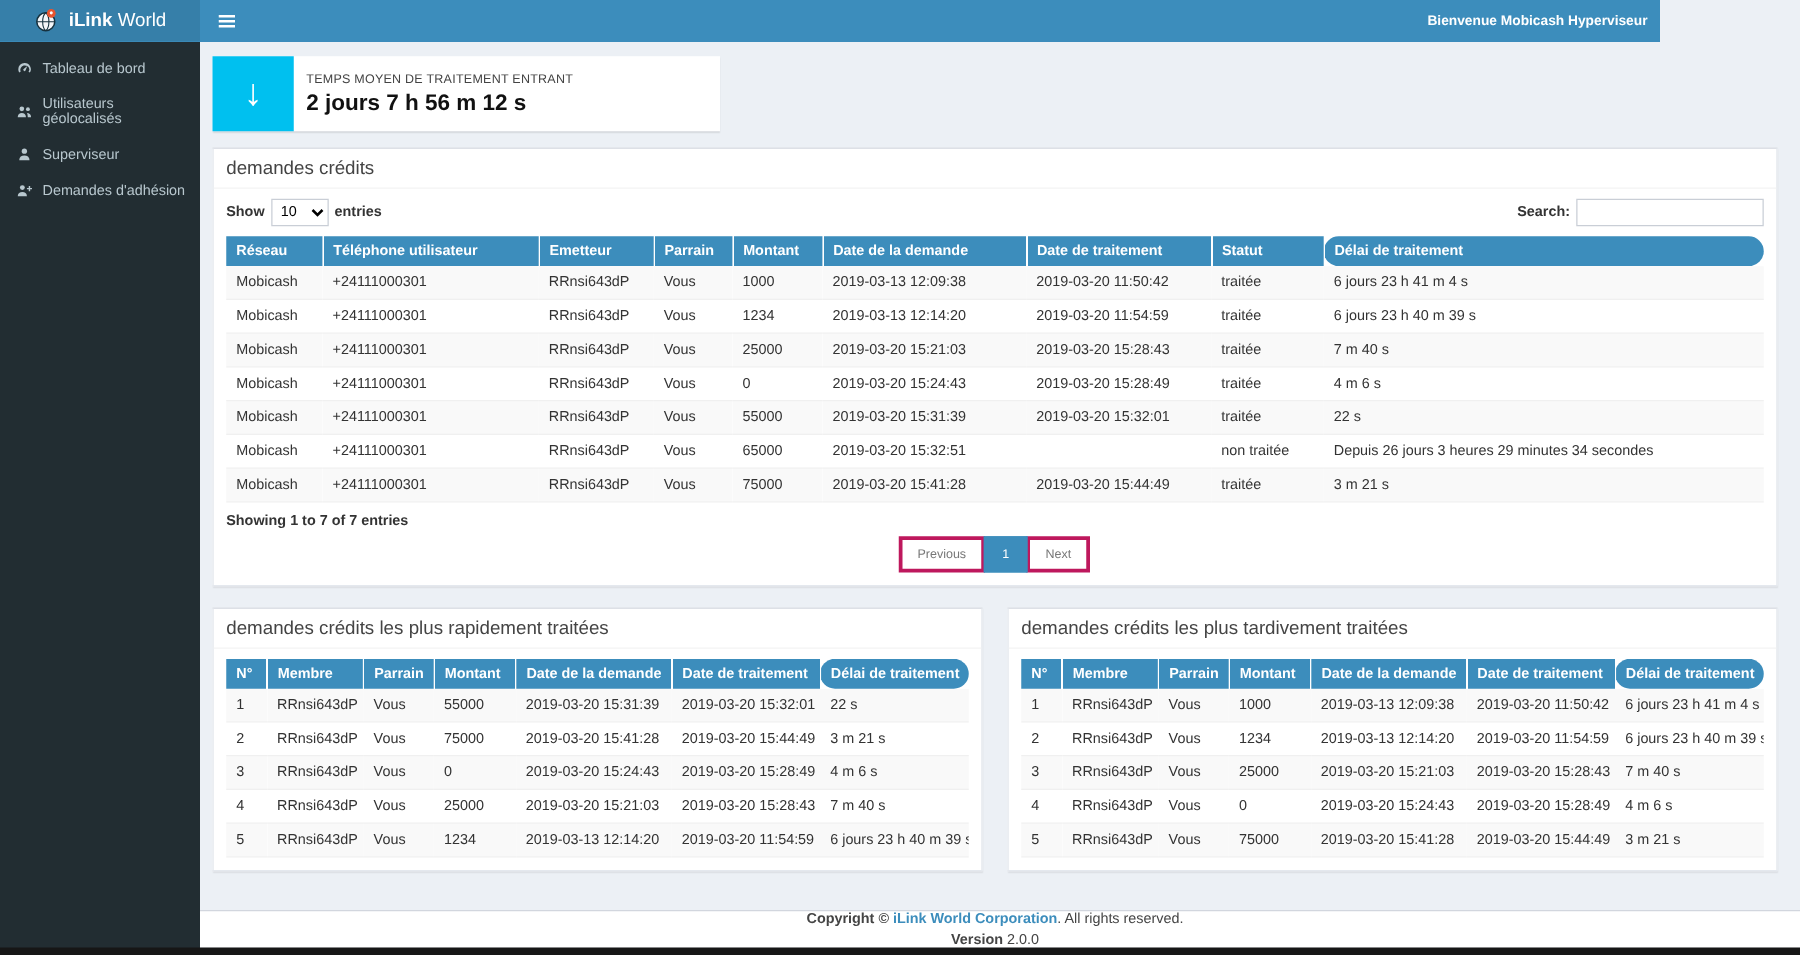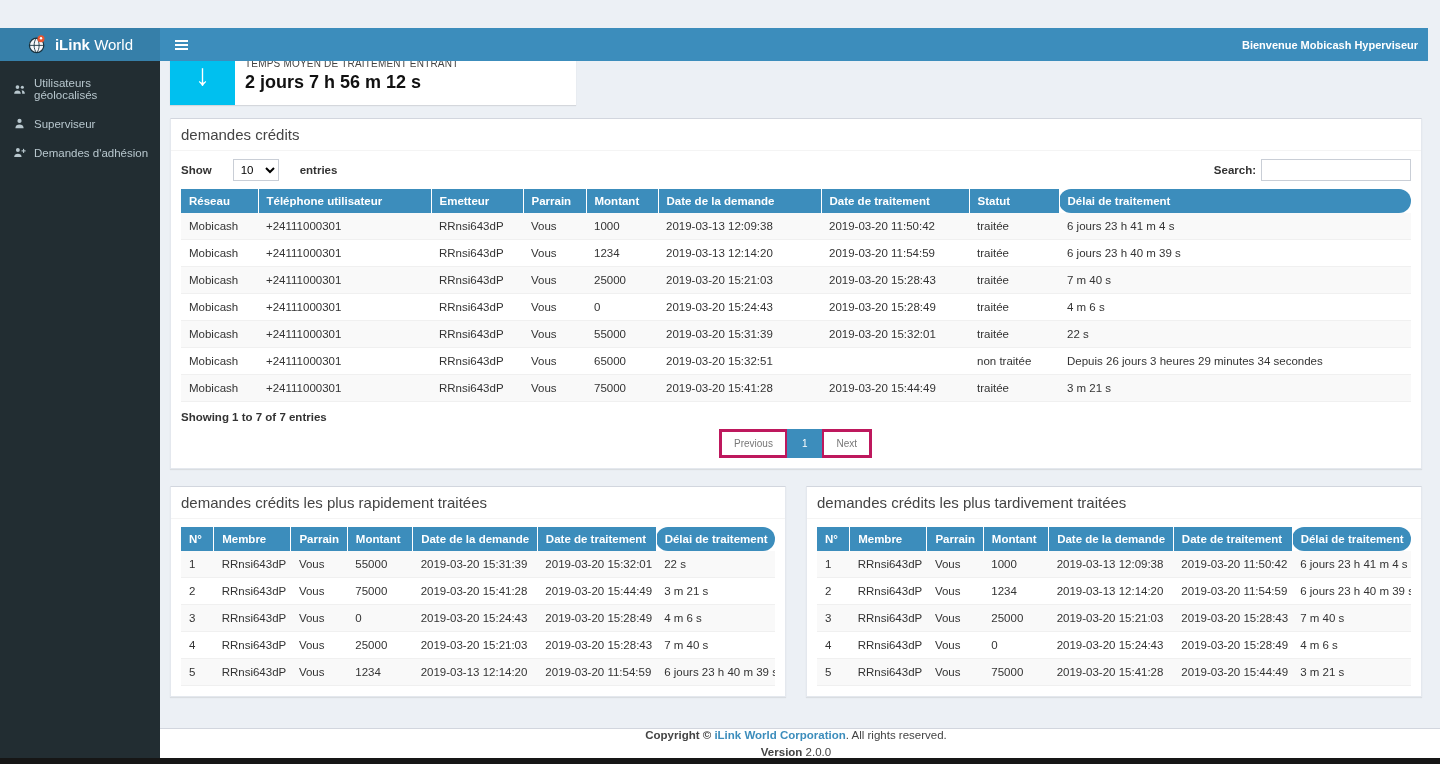--- a/index.html
+++ b/index.html
@@ -4,21 +4,21 @@
 <style>
   * { margin:0; padding:0; box-sizing:border-box; }
   html, body { width:1440px; height:764px; }
   body {
     font-family:"Liberation Sans","DejaVu Sans",sans-serif;
     font-size:12px; color:#333; background:#ecf0f5; overflow:hidden;
   }
   a { text-decoration:none; }
 
   
-  .main-header { position:fixed; top:0; left:0; width:1428px; height:33px; display:flex; z-index:30;margin-top:28px; }
+  .main-header { position:fixed; top:0; left:0; width:1328px; height:33px; display:flex; z-index:30; }
   .logo { width:160px; background:#367fa9; color:#fff; display:flex; align-items:center; justify-content:center; gap:7px; font-size:15px; }
   .logo .logo-text b { font-weight:bold; }
   .navbar { flex:1; background:#3c8dbc; display:flex; align-items:center; }
   .sidebar-toggle { color:#fff; padding:0 15px; height:100%; display:flex; flex-direction:column; justify-content:center; gap:2px; cursor:pointer; }
   .sidebar-toggle span { display:block; width:13px; height:2px; background:#fff; }
   .navbar-right { margin-left:auto; color:#fff; font-size:11px; font-weight:bold; padding-right:10px; }
 
   
   .sidebar { position:fixed; top:33px; left:0; bottom:0; width:160px; background:#222d32; z-index:20; padding-top:7px; }
   .sidebar-item { display:flex; align-items:center; gap:8px; padding:8px 9px; color:#b8c7ce; font-size:11.5px; cursor:pointer; border-left:3px solid transparent; }
@@ -33,21 +33,21 @@
   .info-box-content { padding:6px 10px; display:flex; flex-direction:column; justify-content:center; }
   .info-box-text { font-size:10px; color:#444; letter-spacing:0.2px; }
   .info-box-number { font-size:18px; font-weight:bold; color:#111; margin-top:3px; }
 
   .box { background:#fff; border:1px solid #e4e8ee; border-top-color:#d2d6de; box-shadow:0 1px 1px rgba(0,0,0,0.08); }
   .box-main { margin-bottom:17px; }
   .box-header { padding:7px 10px; font-size:15px; color:#444; border-bottom:1px solid #f4f4f4; }
   .box-body { padding:8px 10px 10px 10px; }
 
   .dt-controls { display:flex; justify-content:space-between; align-items:center; margin-bottom:8px; font-size:11.5px; font-weight:bold; color:#333; }
-  .dt-length { display:flex; align-items:center; gap:21px; }
+  .dt-length { display:flex; align-items:center; gap:5px; }
   .dt-length select { height:22px; min-width:46px; border:1px solid #c9ced6; background:#fff; font-size:11.5px; padding:1px 3px; font-family:inherit; }
   .dt-search { display:flex; align-items:center; gap:5px; }
   .dt-search input { height:22px; width:150px; border:1px solid #c9ced6; padding:2px 6px; font-size:11.5px; font-family:inherit; }
 
   table.dt { width:100%; border-collapse:collapse; font-size:11.5px; table-layout:fixed; }
   table.dt thead th { background:#3c8dbc; color:#fff; text-align:left; font-weight:bold; padding:6px 8px; border-right:1px solid rgba(255,255,255,0.35); overflow:hidden; white-space:nowrap; }
   table.dt thead th:last-child { border-right:none;border-radius:12px; }
   table.dt tbody td { padding:7px 8px; border-bottom:1px solid #f0f0f0; color:#333; overflow:hidden; white-space:nowrap; }
   table.dt tbody tr:nth-child(odd) { background:#f9f9f9; }
 

